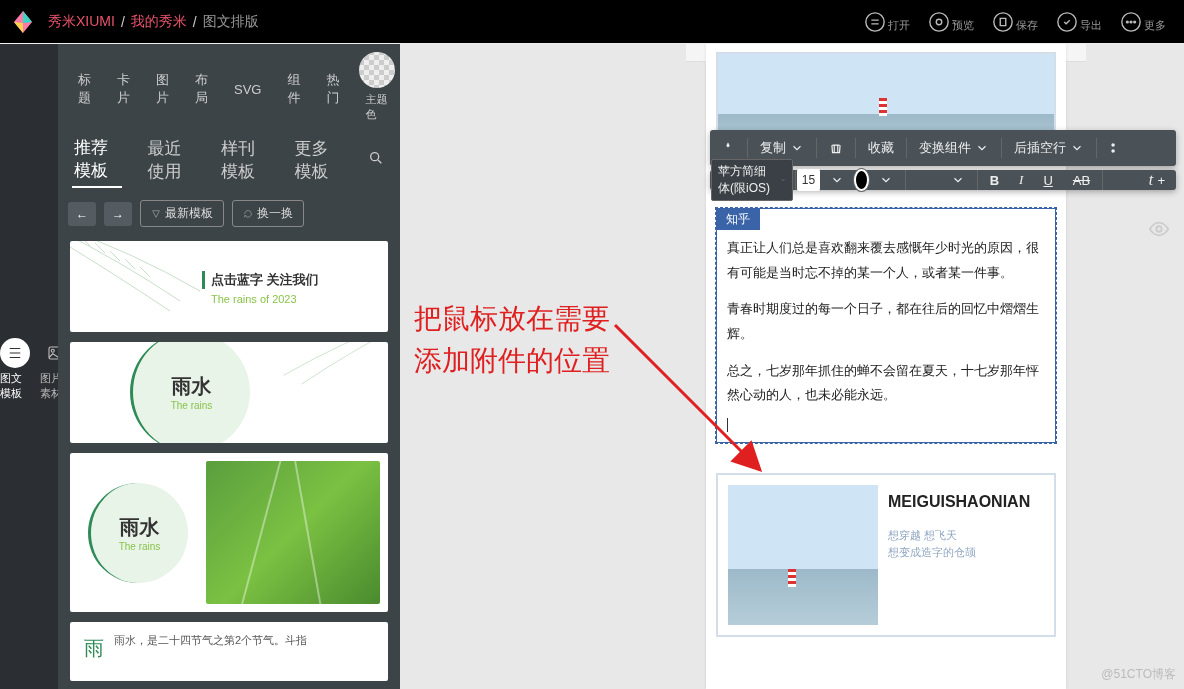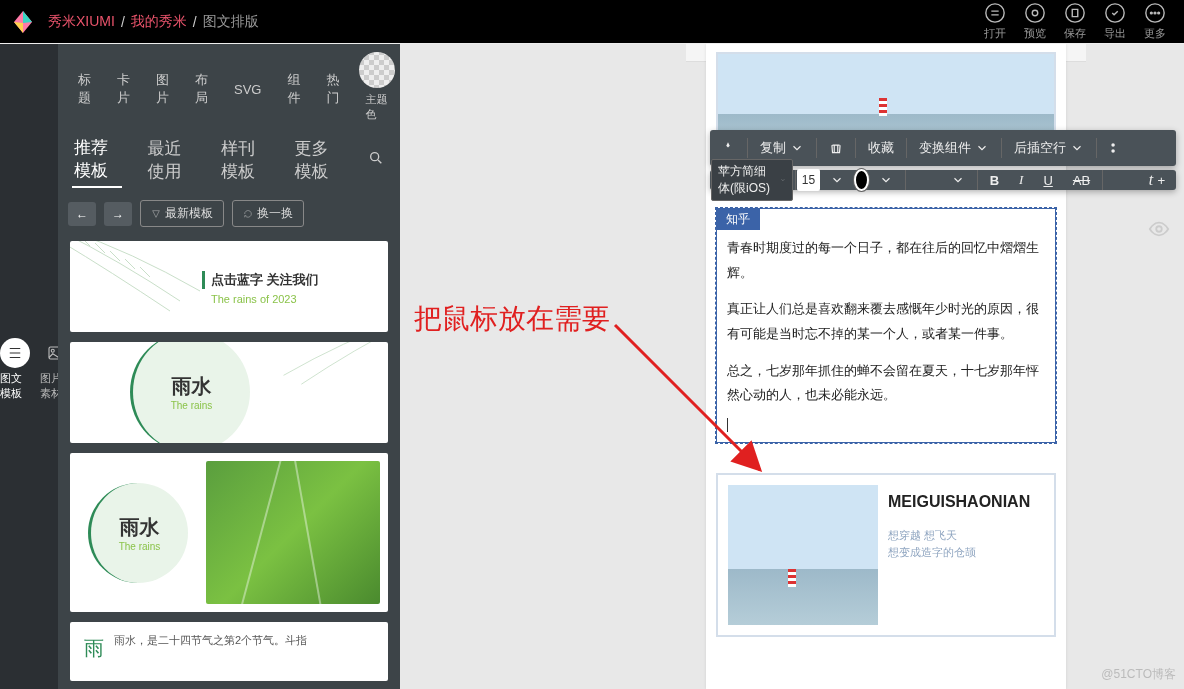--- a/index.html
+++ b/index.html
@@ -7,21 +7,21 @@
 
 
 .topbar { height:44px; background:#000000; display:flex; align-items:center; padding:0 8px; border-bottom:1px solid #eee; }
 .logo { width:30px; height:30px; position:relative; }
 .logo svg { width:100%; height:100%; }
 .crumbs { display:flex; gap:6px; align-items:center; margin-left:10px; font-size:14px; }
 .crumbs .sep { color:#ccc; }
 .crumbs a { color:#e9536b; text-decoration:none; }
 .crumbs .cur { color:#999; }
 .top-actions { margin-left:auto; display:flex; gap:18px; padding-right:10px; }
-.top-act { display:flex; flex-direction:column; align-items:flex-end; gap:2px; font-size:11px; color:#999; cursor:pointer; }
+.top-act { display:flex; align-items:flex-end; gap:2px; font-size:11px; color:#999; cursor:pointer; }
 .top-act svg { width:22px; height:22px; stroke:#bbb; fill:none; stroke-width:1.5; }
 
 
 .leftrail { position:absolute; left:0; top:44px; bottom:0; width:58px; background:#2b2f33; display:flex; flex-direction:row; align-items:center; padding-top:6px; gap:10px; }
 .rail-item { display:flex; flex-direction:column; align-items:center; gap:3px; color:#bbb; font-size:11px; cursor:pointer; padding:4px 0; width:100%; }
 .rail-item.active { color:#fff; }
 .rail-item .ico { width:30px; height:30px; border-radius:50%; display:flex; align-items:center; justify-content:center; }
 .rail-item.active .ico { background:#fff; }
 .rail-item svg { width:18px; height:18px; stroke:#bbb; fill:none; stroke-width:1.5; }
 .rail-item.active svg { stroke:#333; fill:#333; }
@@ -293,22 +293,22 @@
   <div class="doc-ruler"></div>
   <div class="doc">
     <div class="doc-inner">
       <div class="sea-block" style="padding:0 0 2px 0">
         <div class="sea-img">
             <div class="lighthouse"></div>
           </div>
       </div>
       <div class="textbox" style="margin-top:50px">
         <span class="tab-label">知乎</span>
+        <p>真正让人们总是喜欢翻来覆去感慨年少时光的原因，很有可能是当时忘不掉的某一个人，或者某一件事。</p>
         <p>青春时期度过的每一个日子，都在往后的回忆中熠熠生辉。</p>
-        <p>真正让人们总是喜欢翻来覆去感慨年少时光的原因，很有可能是当时忘不掉的某一个人，或者某一件事。</p>
         <p>总之，七岁那年抓住的蝉不会留在夏天，十七岁那年怦然心动的人，也未必能永远。</p>
         <div class="cursor-bar"></div>
       </div>
       <div class="sea-block" style="margin-top:30px;display:flex;gap:10px;align-items:flex-start;padding:10px">
         <div style="flex:0 0 150px;align-self:stretch">
           <div class="sea-img" style="height:140px">
               <div class="lighthouse" style="left:40%"></div>
             </div>
         </div>
         <div style="flex:1">
@@ -410,20 +410,21 @@
     <div class="tb-btn iconish" style="font-style:italic;font-family:serif;font-size:16px">t<sup>+</sup></div>
   </div>
 
   <div class="eye-ico"><svg width="22" height="22" viewBox="0 0 24 24" fill="none" stroke="#ccc" stroke-width="2">
         <path d="M2 12s4-7 10-7 10 7 10 7-4 7-10 7S2 12 2 12z"></path>
         <circle cx="12" cy="12" r="3"></circle>
       </svg></div>
 
   <div class="instruct">
     <div>把鼠标放在需要</div>
+    <div>添加附件的位置</div>
   </div>
   <svg class="arrow" width="180" height="170">
     <defs>
         <marker id="ah" markerWidth="12" markerHeight="12" refX="9" refY="5" orient="auto">
           <path d="M0 0 L10 5 L0 10 z" fill="#e02020"></path>
         </marker>
       </defs>
     <line x1="5" y1="5" x2="150" y2="150" stroke="#e02020" stroke-width="3" marker-end="url(#ah)"></line>
   </svg>
 

